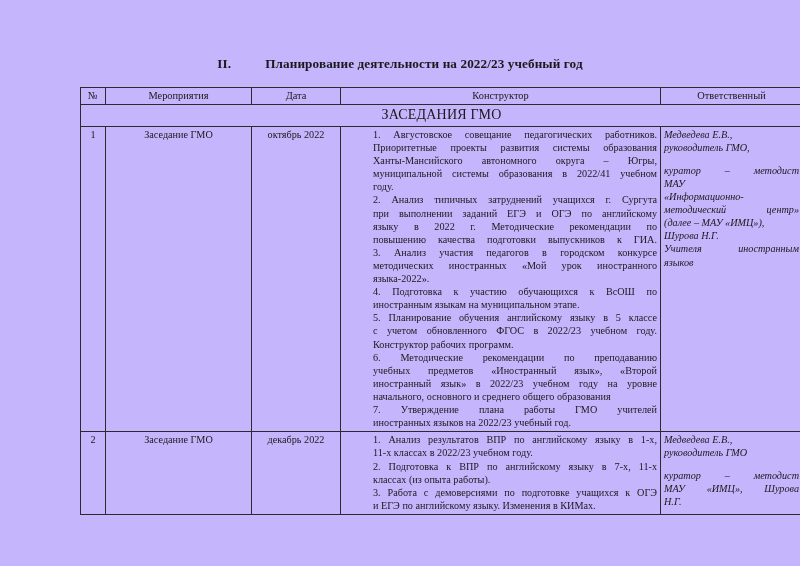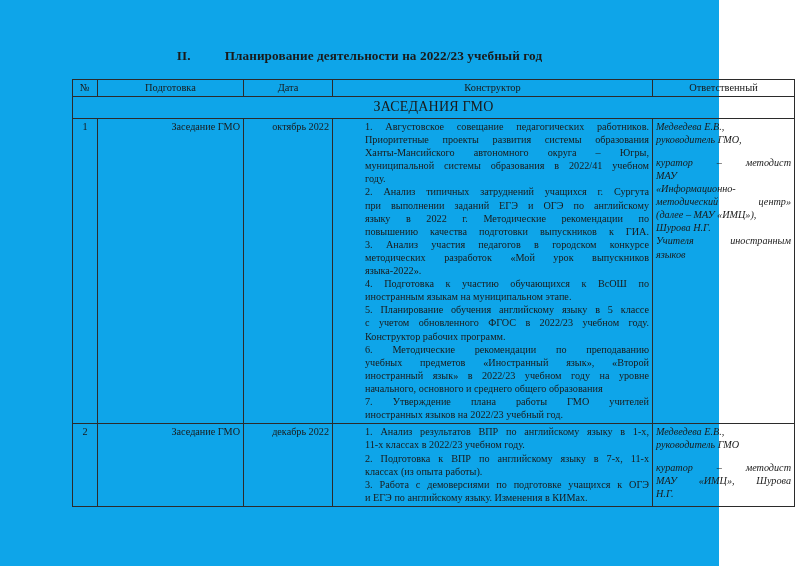--- a/index.html
+++ b/index.html
@@ -10,24 +10,24 @@
     height: 566px;
     background: #ffffff;
   }
   body {
     font-family: "Liberation Serif", "DejaVu Serif", serif;
     color: #1a1a1a;
     overflow: hidden;
   }
   .page {
     position: relative;
-    width: 719px;
+    width: 800px;
     height: 566px;
-    padding: 4px;
-    background: #0ea5e9;
+    padding: 12px;
+    background: #c4b5fd;
   }
   .doc-title {
     margin: 0;
     padding: 44px 0 0 0;
     text-align: center;
     font-size: 13.2px;
     font-weight: bold;
     line-height: 1.25;
     letter-spacing: 0.1px;
   }
@@ -71,21 +71,21 @@
     font-size: 14px;
     letter-spacing: 0.2px;
   }
   td.num-cell {
     text-align: center;
     padding-top: 2px;
   }
   td.event-cell, td.date-cell {
     padding-top: 2px;
     padding-left: 5px;
-    text-align: right;
+    text-align: center;
   }
   td.content-cell {
     text-align: justify;
     text-justify: inter-word;
     padding-left: 4px;
     padding-right: 4px;
     padding-top: 2px;
   }
   td.resp-cell {
     text-align: justify;
@@ -115,21 +115,21 @@
     <colgroup>
       <col class="c-num">
       <col class="c-event">
       <col class="c-date">
       <col class="c-cont">
       <col class="c-resp">
     </colgroup>
     <thead>
       <tr>
         <td>№</td>
-        <td>Подготовка</td>
+        <td>Мероприятия</td>
         <td>Дата</td>
         <td>Конструктор</td>
         <td>Ответственный</td>
       </tr>
     </thead>
     <tbody>
       <tr>
         <td class="section-row" colspan="5">ЗАСЕДАНИЯ ГМО</td>
       </tr>
       <tr class="data-row">
@@ -140,21 +140,21 @@
             <span class="ln just">1. Августовское совещание педагогических работников.</span>
             <span class="ln just">Приоритетные проекты развития системы образования</span>
             <span class="ln just">Ханты-Мансийского автономного округа – Югры,</span>
             <span class="ln just">муниципальной системы образования в 2022/41 учебном</span>
             <span class="ln">году.</span>
             <span class="ln just">2. Анализ типичных затруднений учащихся г. Сургута</span>
             <span class="ln just">при выполнении заданий ЕГЭ и ОГЭ по английскому</span>
             <span class="ln just">языку в 2022 г. Методические рекомендации по</span>
             <span class="ln just">повышению качества подготовки выпускников к ГИА.</span>
             <span class="ln just">3. Анализ участия педагогов в городском конкурсе</span>
-            <span class="ln just">методических разработок «Мой урок выпускников</span>
+            <span class="ln just">методических иностранных «Мой урок иностранного</span>
             <span class="ln">языка-2022».</span>
             <span class="ln just">4. Подготовка к участию обучающихся к ВсОШ по</span>
             <span class="ln">иностранным языкам на муниципальном этапе.</span>
             <span class="ln just">5. Планирование обучения английскому языку в 5 классе</span>
             <span class="ln just">с учетом обновленного ФГОС в 2022/23 учебном году.</span>
             <span class="ln">Конструктор рабочих программ.</span>
             <span class="ln just">6. Методические рекомендации по преподаванию</span>
             <span class="ln just">учебных предметов «Иностранный язык», «Второй</span>
             <span class="ln just">иностранный язык» в 2022/23 учебном году на уровне</span>
             <span class="ln">начального, основного и среднего общего образования</span>

